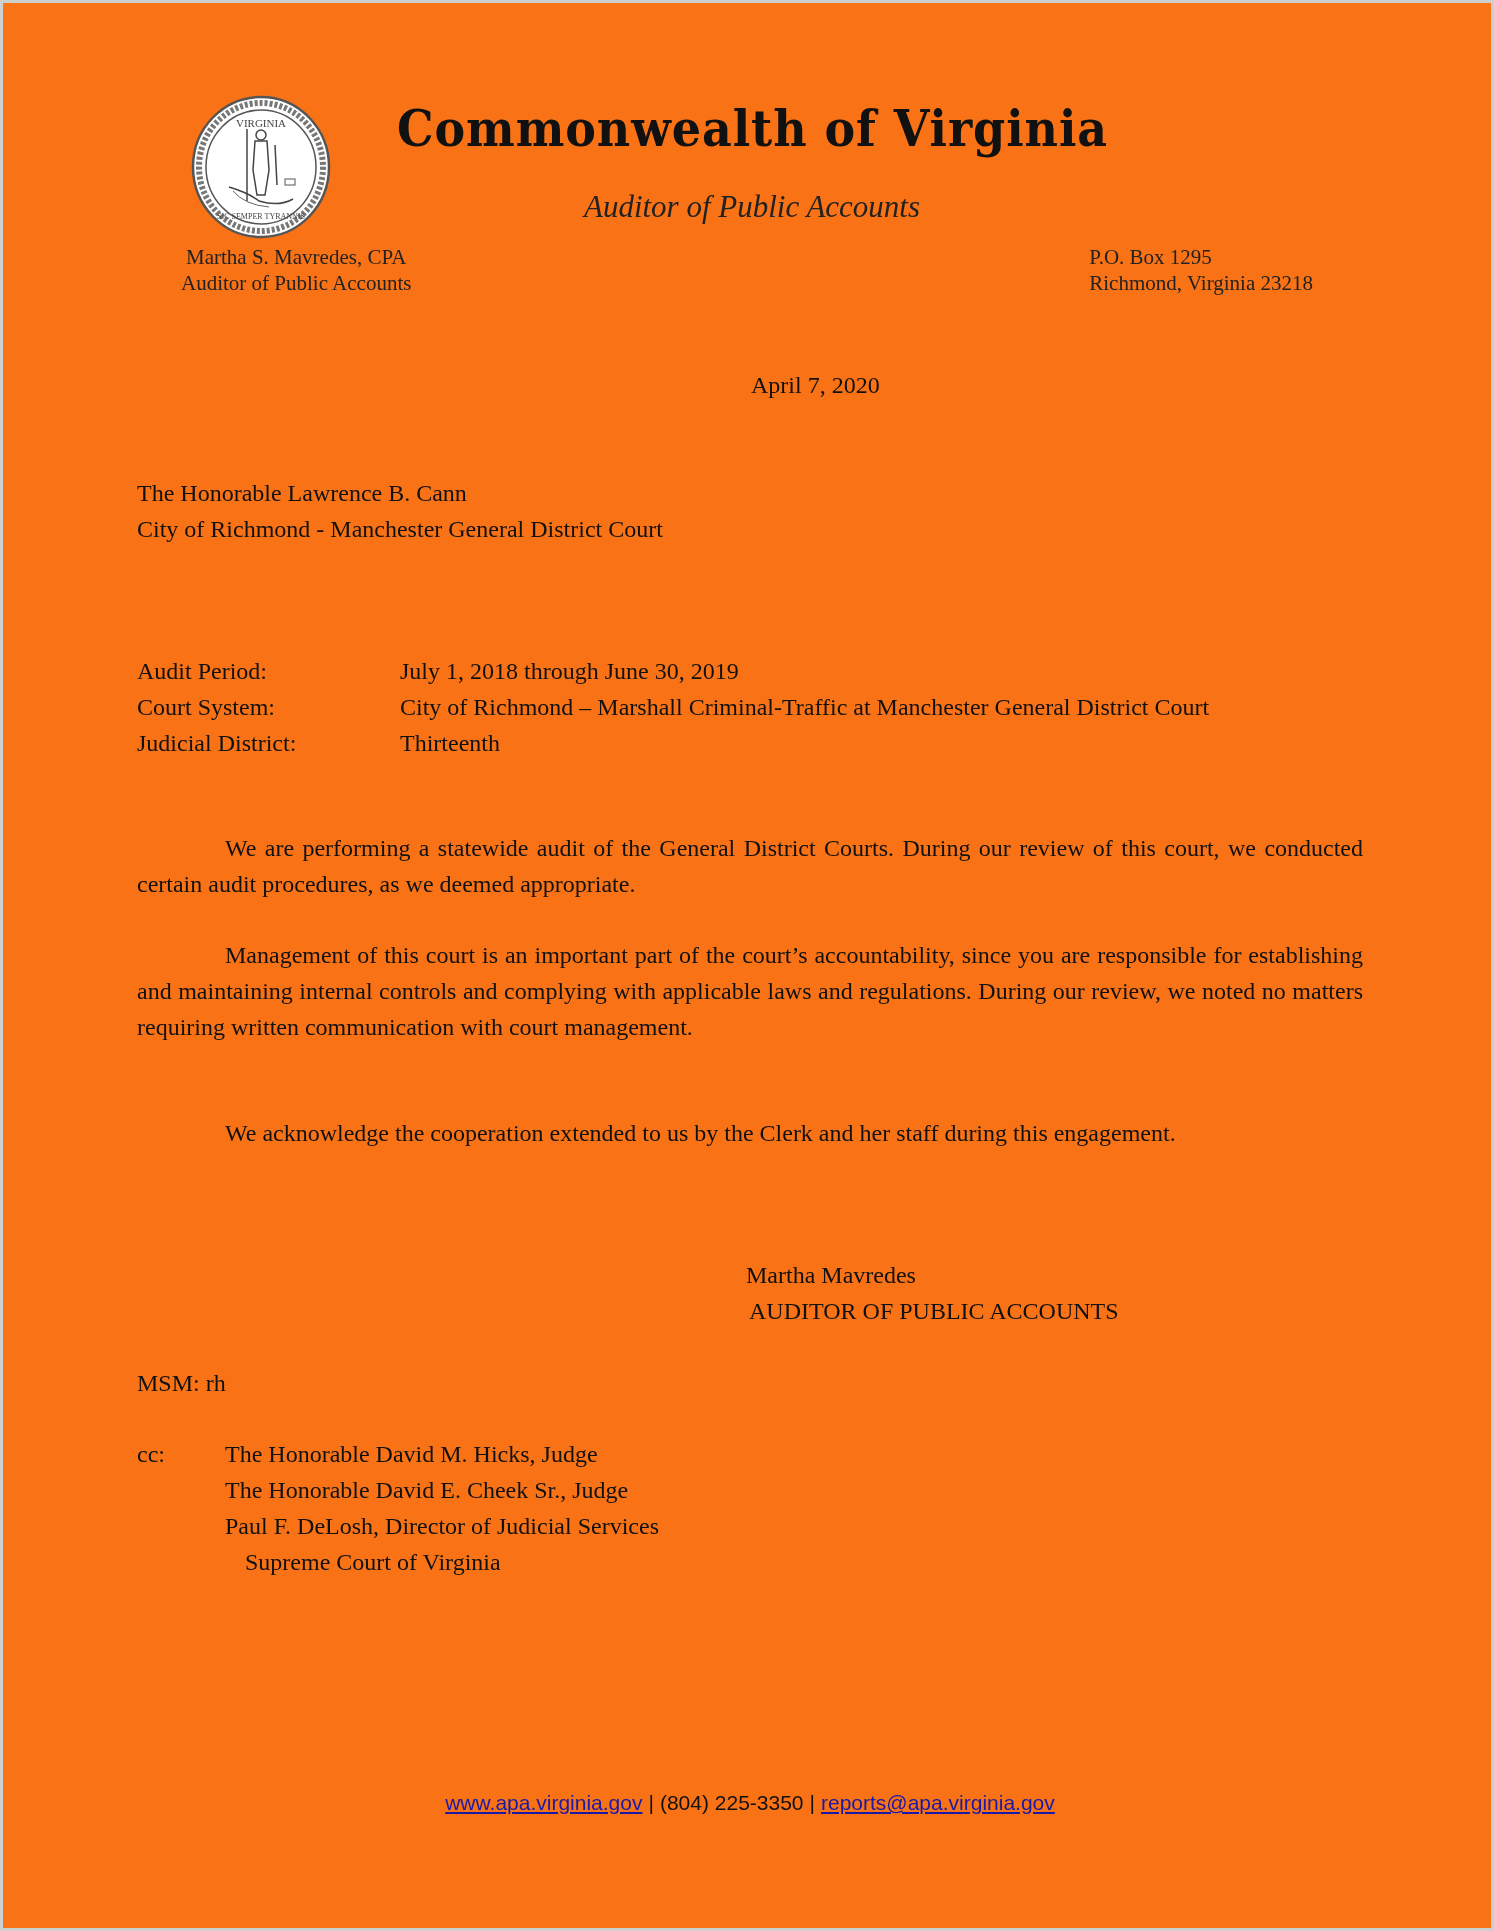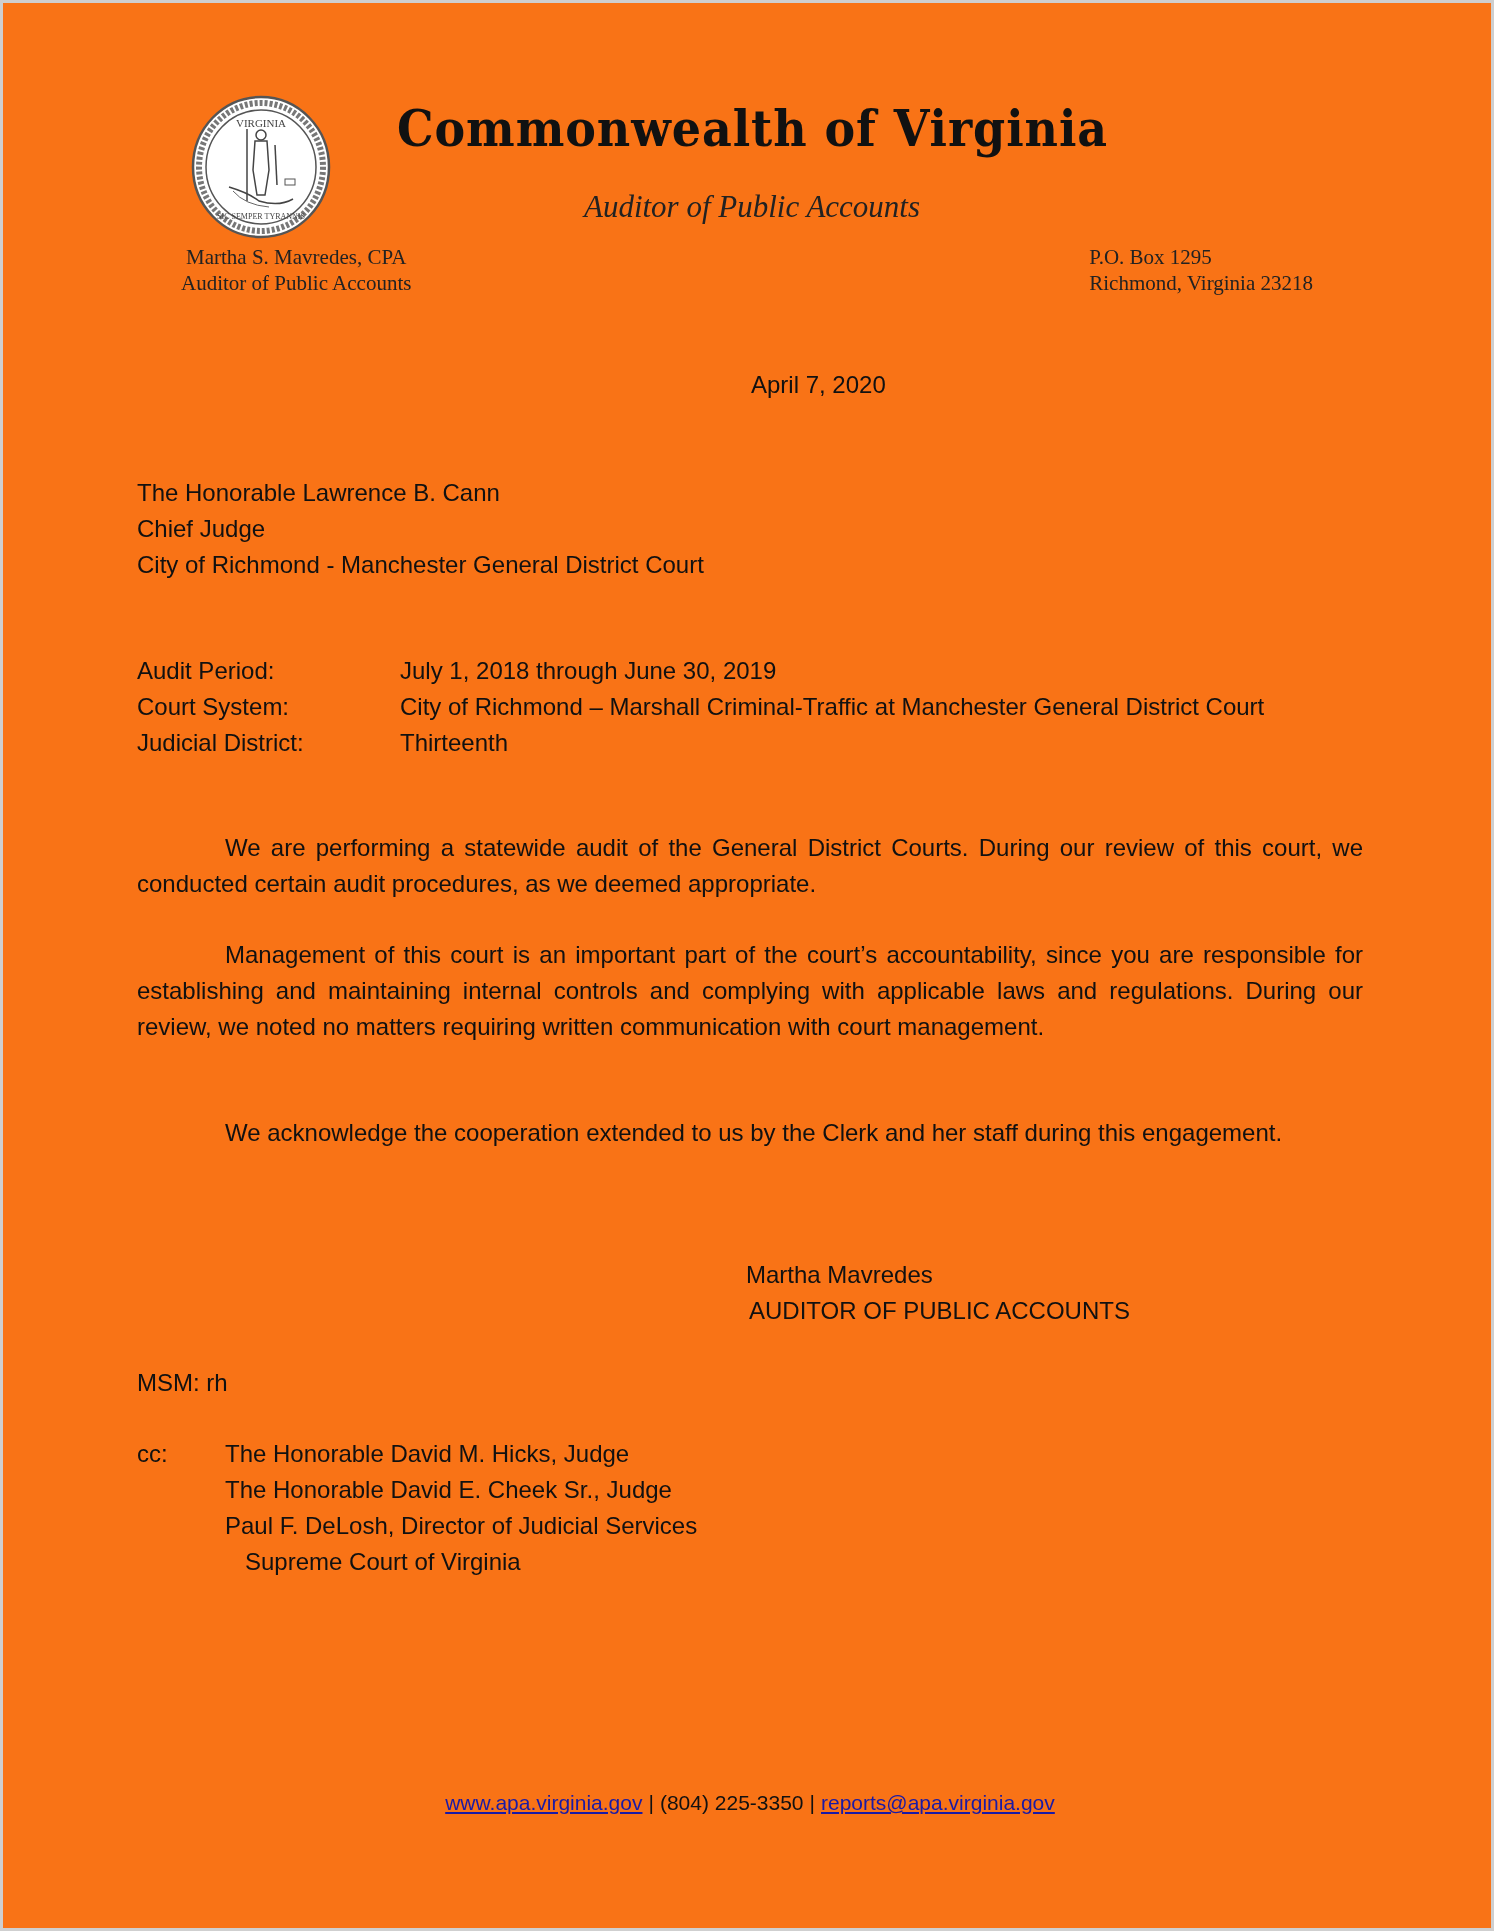--- a/index.html
+++ b/index.html
@@ -25,21 +25,21 @@
   }
   .subtitle {
     left: 0; width: 1494px; top: 186px; text-align: center;
   }
   .subtitle span {
     display: inline-block; margin-left: 4px;
     font-family: "Liberation Serif", serif; font-style: italic; font-size: 31px; color: #222;
   }
   .lh-left { left: 178px; font-family: "Liberation Serif", serif; font-size: 21px; color: #222; line-height: 26px; text-align: center; }
   .lh-right { right: 178px; text-align: left; font-family: "Liberation Serif", serif; font-size: 21px; color: #222; line-height: 26px; }
-  .body-font { font-family: Liberation Sans, sans-serif; font-size: 24px; color: #111; }
+  .body-font { font-family: Liberation Serif, serif; font-size: 24px; color: #111; }
   .ln { position: absolute; white-space: nowrap; line-height: 36px; }
   .date { left: 748px; top: 364px; }
   .addr { left: 134px; top: 472px; }
   .addr div { height: 36px; line-height: 36px; }
   .details { left: 134px; top: 650px; }
   .details .row { display: flex; height: 36px; line-height: 36px; }
   .details .lbl { width: 263px; }
   .para {
     position: absolute; left: 134px; width: 1226px; text-align: justify; line-height: 36px;
     text-align-last: left;
@@ -99,21 +99,20 @@
   </div>
   <div class="abs lh-right" style="top:241px;">
     <div>P.O. Box 1295</div>
     <div>Richmond, Virginia 23218</div>
   </div>
 
   <div class="ln body-font date">April 7, 2020</div>
 
   <div class="abs body-font addr">
     <div>The Honorable Lawrence B. Cann</div>
-    <div>Chief Judge</div>
     <div>City of Richmond - Manchester General District Court</div>
   </div>
 
   <div class="abs body-font details">
     <div class="row">
       <span class="lbl">Audit Period:</span>
       <span>July 1, 2018 through June 30, 2019</span>
     </div>
     <div class="row">
       <span class="lbl">Court System:</span>

